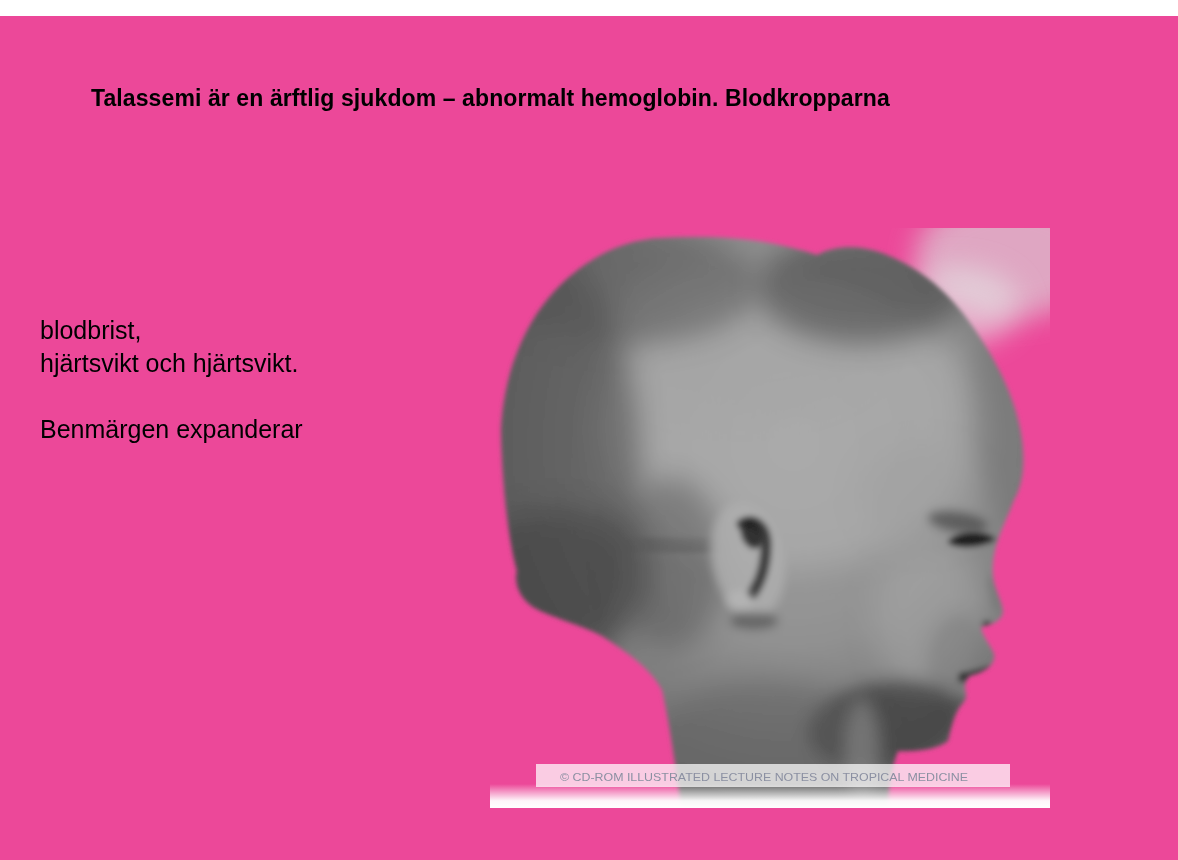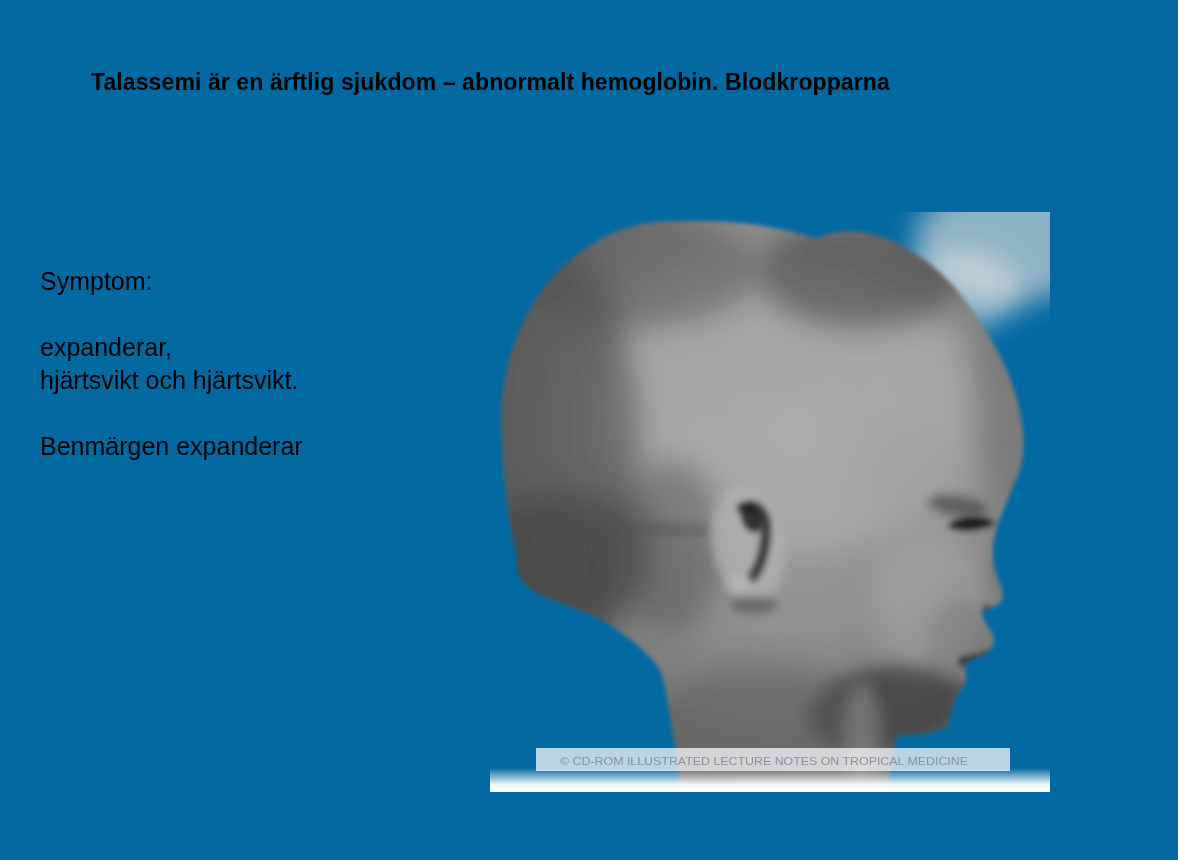--- a/index.html
+++ b/index.html
@@ -4,21 +4,21 @@
 <style>
   html, body { margin: 0; padding: 0; }
   body {
     width: 1178px; height: 860px;
     background: #ffffff;
     position: relative;
     overflow: hidden;
     font-family: "Liberation Sans", sans-serif;
     -webkit-font-smoothing: antialiased;
   }
-  .slide { position: absolute; inset: 0; background: #0369a1; }
+  .slide { position: absolute; inset: 0; background: #ec4899; margin-top: 16px; }
 
   .title {
     position: absolute;
     left: 91px; top: 67px;
     color: #000000;
     font-size: 23px;
     font-weight: bold;
     line-height: 31px;
     white-space: nowrap;
     letter-spacing: 0.1px;
@@ -45,23 +45,22 @@
 </head>
 <body>
 
 <div class="slide">
 
   <div class="title">
     <div class="title-line">Talassemi är en ärftlig sjukdom – abnormalt hemoglobin. Blodkropparna</div>
   </div>
 
   <div class="symptoms">
-    <div class="line">Symptom:</div>
     <div class="line"></div>
-    <div class="line">expanderar,</div>
+    <div class="line">blodbrist,</div>
     <div class="line">hjärtsvikt och hjärtsvikt.</div>
     <div class="line"></div>
     <div class="line">Benmärgen expanderar</div>
   </div>
 
   <div class="photo">
     <svg viewBox="0 0 560 580" width="560" height="580">
       <defs>
         <radialGradient id="skullBase" cx="0.56" cy="0.36" r="0.78">
           <stop offset="0" stop-color="#a4a4a4"></stop>

